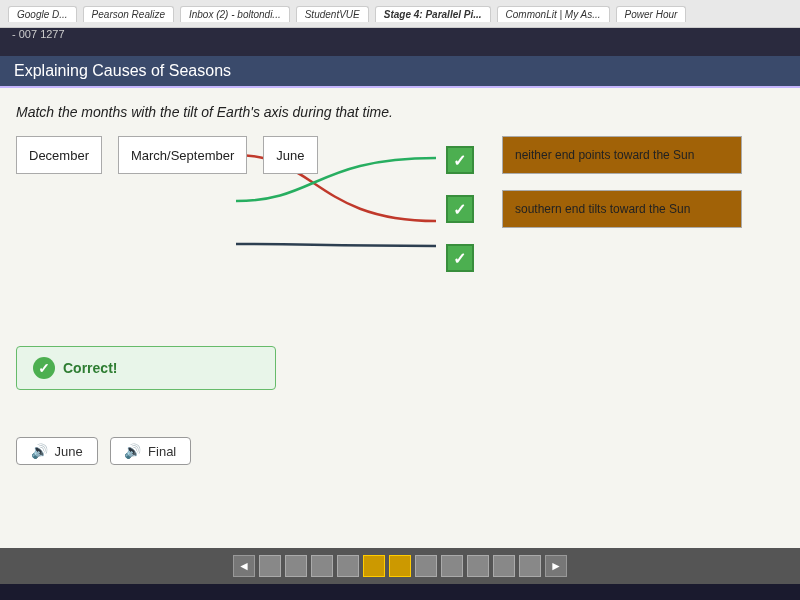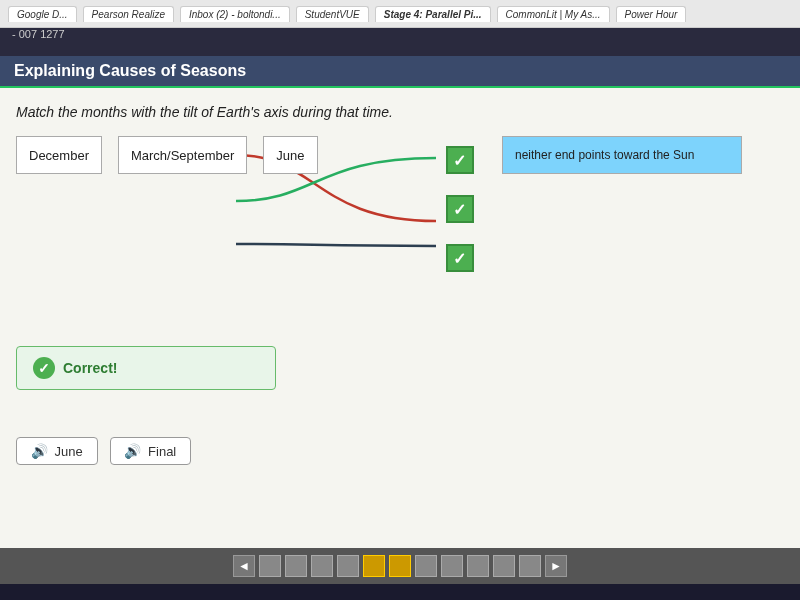--- a/index.html
+++ b/index.html
@@ -45,22 +45,22 @@
       font-size: 11px;
       color: #ccc;
     }
 
     
     .title-bar {
       background: #3a4a6b;
       padding: 6px 14px;
       color: #fff;
       font-size: 16px;
-      font-weight: bold;
-      border-bottom: 2px solid #22c55e;
+      font-weight: normal;
+      border-bottom: 2px solid #c4b5fd;
     }
 
     
     .main-content {
       background: #f5f5f0;
       margin: 0;
       padding: 16px;
       height: 460px;
       position: relative;
     }
@@ -109,21 +109,21 @@
     .right-column {
       display: flex;
       flex-direction: column;
       gap: 16px;
       width: 240px;
       margin-left: 16px;
       z-index: 2;
     }
 
     .right-box {
-      background: #7dd3fc;
+      background: #a16207;
       border: 1px solid #aaa;
       padding: 4px 12px;
       font-size: 12px;
       color: #222;
       height: 38px;
       display: flex;
       align-items: center;
     }
 
     
@@ -286,20 +286,23 @@
       </div>
       <div class="check-box">
         <span>✓</span>
       </div>
     </div>
 
     <div class="right-column" style="position:absolute; left:470px; top:0;">
       <div class="right-box">
         <span>neither end points toward the Sun</span>
       </div>
+      <div class="right-box">
+        <span>southern end tilts toward the Sun</span>
+      </div>
     </div>
 
   </div>
 
   <div class="correct-banner" style="margin-top: 60px;">
     <div class="correct-icon">✓</div>
     <span>Correct!</span>
   </div>
 
   <div style="height:40px;"></div>

